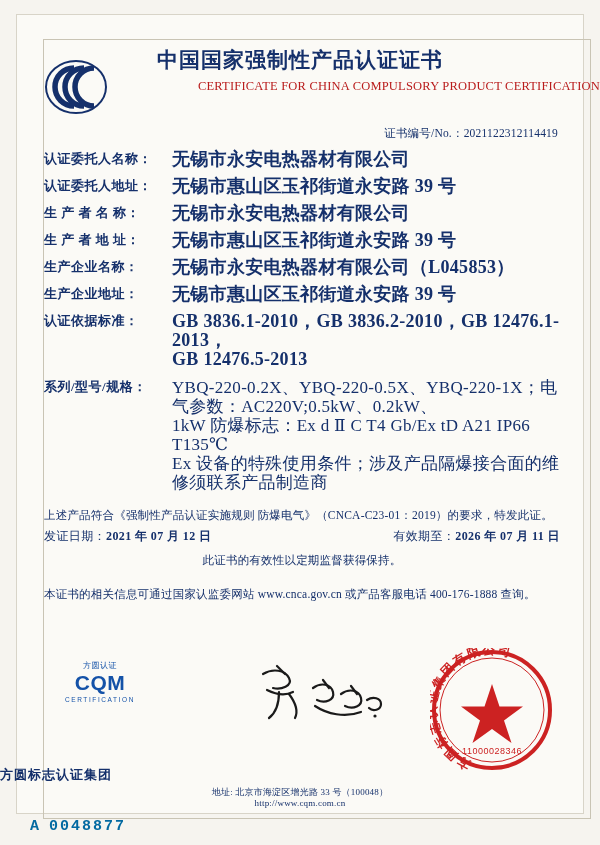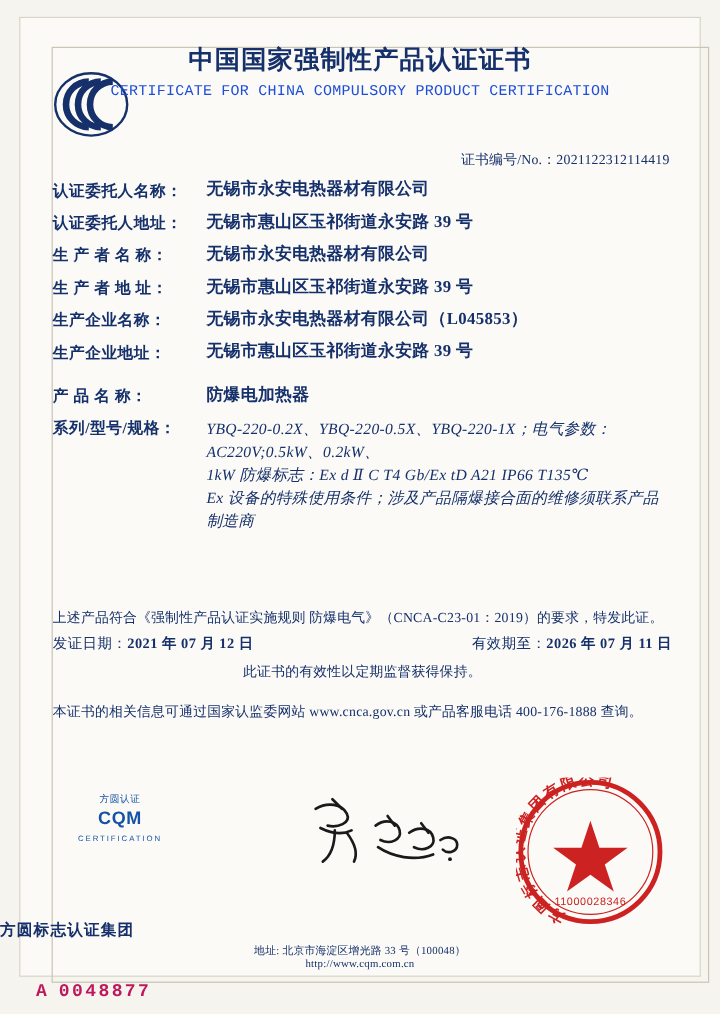--- a/index.html
+++ b/index.html
@@ -39,39 +39,40 @@
     height: 780px;
     border: 1px solid #c9c4b4;
     box-sizing: border-box;
     pointer-events: none;
   }
 
   
   .header {
     position: absolute;
     left: 0;
-    top: 36px;
+    top: 46px;
     width: 600px;
     text-align: center;
   }
   .title-cn {
     font-family: "Liberation Serif", "DejaVu Serif", serif;
     font-size: 21px;
     font-weight: bold;
     color: #15306b;
     letter-spacing: 1px;
     line-height: 28px;
   }
   .title-en {
-    font-family: Liberation Mono, monospace;
+    font-family: Liberation Serif, serif;
     font-size: 12.5px;
-    color: #1d4ed8;
+    color: #b91c1c;
     letter-spacing: 0.2px;
     line-height: 20px;
     margin-top: 2px;
+    text-align: right;
   }
 
   
   .ccc-logo {
     position: absolute;
     left: 44px;
     top: 58px;
     width: 64px;
     height: 58px;
   }
@@ -104,35 +105,34 @@
     flex: 0 0 128px;
     font-size: 13px;
     font-weight: bold;
     color: #15306b;
     letter-spacing: 0.5px;
     line-height: 18px;
     white-space: nowrap;
   }
   .value {
     flex: 1;
-    font-size: 14px;
+    font-size: 18px;
     color: #15306b;
     line-height: 18px;
     letter-spacing: 0.3px;
   }
   .value.bold {
     font-weight: bold;
   }
   .value-line {
     line-height: 19px;
   }
   .value-small {
-    font-size: 13px;
+    font-size: 17px;
     line-height: 19px;
-    font-style: italic;
   }
 
   
   .note {
     position: absolute;
     left: 44px;
     width: 516px;
     font-size: 11.5px;
     color: #15306b;
     line-height: 18px;
@@ -159,21 +159,21 @@
   .cqm-mark {
     position: absolute;
     left: 52px;
     top: 660px;
     width: 96px;
     height: 70px;
     text-align: center;
   }
   .cqm-text {
     font-family: "Liberation Sans", sans-serif;
-    font-size: 15px;
+    font-size: 21px;
     font-weight: bold;
     color: #1452a8;
     letter-spacing: 0.5px;
     line-height: 24px;
   }
   .cqm-sub {
     font-family: "Liberation Sans", sans-serif;
     font-size: 6.5px;
     color: #1452a8;
     letter-spacing: 1.6px;
@@ -235,21 +235,21 @@
   }
 
   
   .serial {
     position: absolute;
     left: 30px;
     top: 818px;
     font-family: "Liberation Mono", "DejaVu Sans Mono", monospace;
     font-size: 15px;
     font-weight: bold;
-    color: #be185d;
+    color: #0369a1;
     letter-spacing: 2px;
   }
   .serial .prefix { margin-right: 8px; }
 </style>
 </head>
 <body>
 
 <div class="page">
   <div class="paper">
     <div class="inner-border"></div>
@@ -292,24 +292,23 @@
     </div>
     <div class="row">
       <div class="label">生产企业名称：</div>
       <div class="value bold">无锡市永安电热器材有限公司（L045853）</div>
     </div>
     <div class="row">
       <div class="label">生产企业地址：</div>
       <div class="value bold">无锡市惠山区玉祁街道永安路 39 号</div>
     </div>
     <div class="row">
-    </div>
-    <div class="row">
-      <div class="label">产 品 名 称：</div>
-      <div class="value bold">防爆电加热器</div>
+      <div class="label">认证依据标准：</div>
+      <div class="value bold value-line" style="white-space: pre-line;">GB 3836.1-2010，GB 3836.2-2010，GB 12476.1-2013，
+GB 12476.5-2013</div>
     </div>
     <div class="row">
       <div class="label">系列/型号/规格：</div>
       <div class="value value-small" style="white-space: pre-line;">YBQ-220-0.2X、YBQ-220-0.5X、YBQ-220-1X；电气参数：AC220V;0.5kW、0.2kW、
 1kW 防爆标志：Ex d Ⅱ C T4 Gb/Ex tD A21 IP66 T135℃
 Ex 设备的特殊使用条件；涉及产品隔爆接合面的维修须联系产品制造商</div>
     </div>
   </div>
 
   <div class="note note-compliance">上述产品符合《强制性产品认证实施规则 防爆电气》（CNCA-C23-01：2019）的要求，特发此证。</div>

